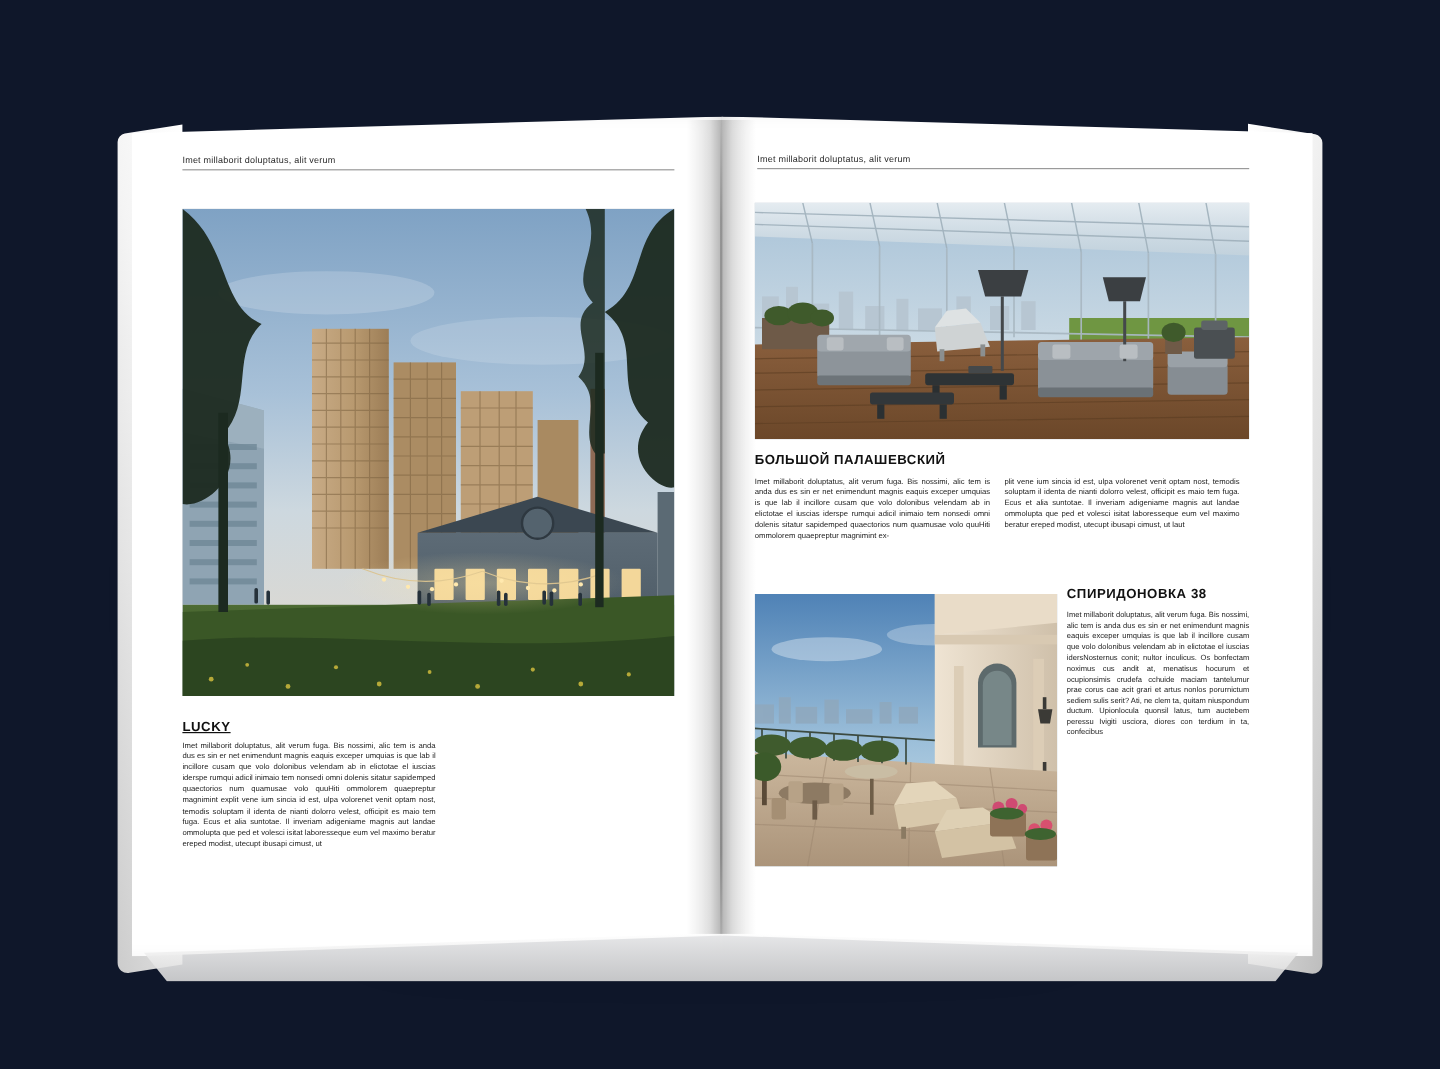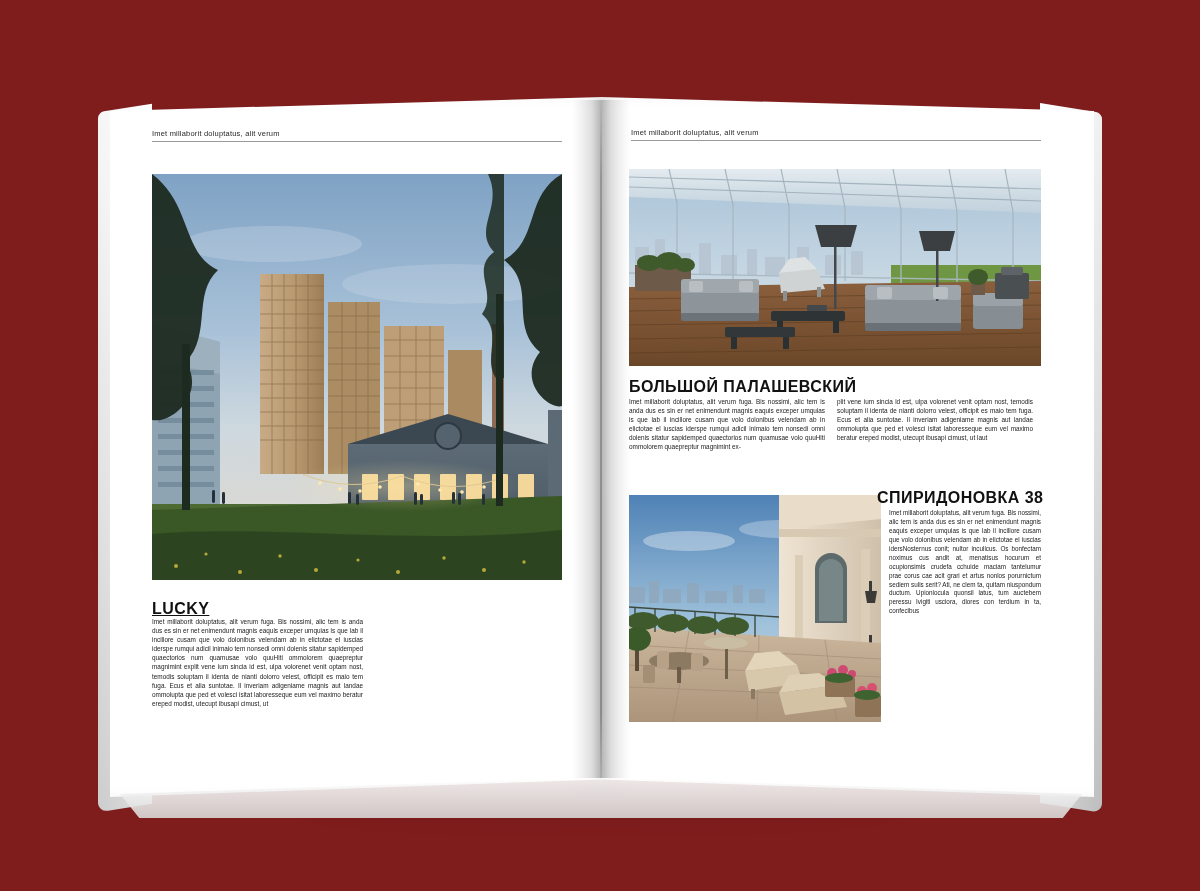--- a/index.html
+++ b/index.html
@@ -8,21 +8,21 @@
     width: 1200px; height: 891px;
     background: #ffffff;
     font-family: "Liberation Sans", sans-serif;
     overflow: hidden;
   }
 
   
   #stage {
     position: relative;
     width: 1200px; height: 891px;
-    background: #7f1d1d;
+    background: #0f172a;
   }
 
   
   .book-shadow {
     position: absolute;
     left: 105px; top: 120px;
     width: 990px; height: 690px;
     background: radial-gradient(ellipse at 50% 55%, rgba(0,0,0,0.30) 0%, rgba(0,0,0,0.16) 45%, rgba(0,0,0,0.0) 72%);
     filter: blur(14px);
     pointer-events: none;
@@ -110,21 +110,21 @@
   .photo {
     position: absolute;
     overflow: hidden;
     background: #b9c3cb;
   }
   .photo canvas, .photo svg { display: block; width: 100%; height: 100%; }
 
   h2.headline {
     position: absolute;
     margin: 0;
-    font-size: 16px;
+    font-size: 11px;
     font-weight: bold;
     letter-spacing: .45px;
     color: #111;
     text-transform: uppercase;
   }
 
   .body-col {
     position: absolute;
     font-size: 6.4px;
     line-height: 1.42;
@@ -148,21 +148,21 @@
   
   .rp-runhead { left: 30px; top: 31px; }
   .rp-rule    { left: 30px; top: 43px; width: 410px; }
 
   .rp-photo-1 { left: 28px; top: 72px; width: 412px; height: 197px; }
   .rp-headline-1 { left: 28px; top: 281px; }
   .rp-col-1 { left: 28px; top: 300px; width: 196px; }
   .rp-col-2 { left: 236px; top: 300px; width: 196px; }
 
   .rp-photo-2 { left: 28px; top: 398px; width: 252px; height: 227px; }
-  .rp-headline-2 { left: 276px; top: 392px; }
+  .rp-headline-2 { left: 288px; top: 392px; }
   .rp-col-3 { left: 288px; top: 412px; width: 152px; }
 
   .tiny { font-size: 6.3px; }
 </style>
 </head>
 <body>
 
 <div id="stage">
 
   <div class="book-shadow"></div>

